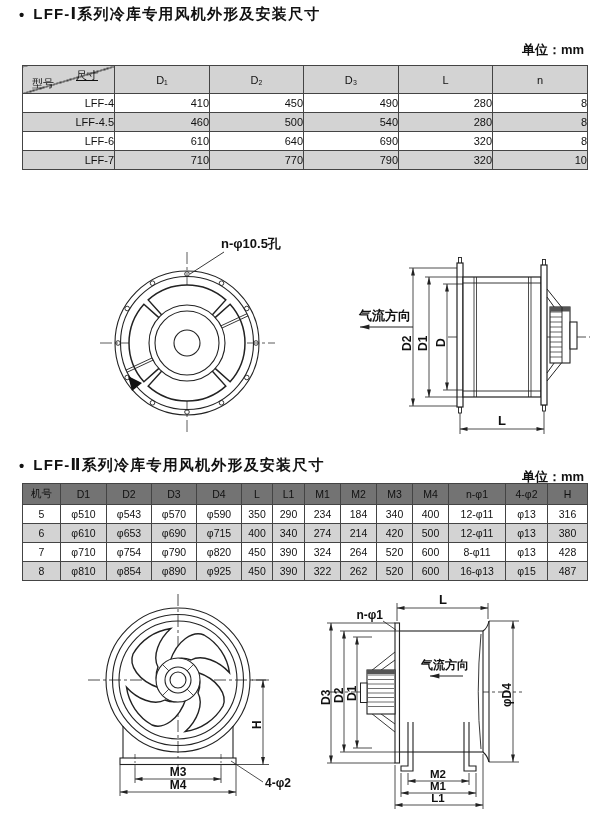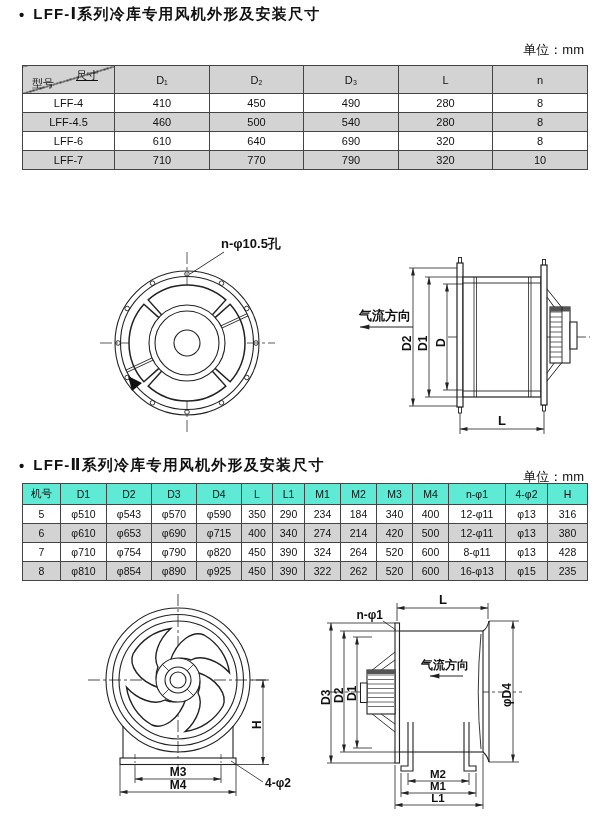--- a/index.html
+++ b/index.html
@@ -1,29 +1,29 @@
 <!DOCTYPE html>
 <html><head>
 <meta charset="utf-8">
 <style>
   html,body{margin:0;padding:0;}
   body{width:600px;height:825px;background:#fff;position:relative;overflow:hidden;
        font-family:"Liberation Sans","DejaVu Sans",sans-serif;color:#111;}
   .abs{position:absolute;}
   .heading{display:flex;align-items:center;gap:9px;font-weight:bold;font-size:15px;letter-spacing:1.2px;}
   .heading .bullet{font-size:15px;letter-spacing:0;}
-  .unit{font-weight:normal;font-size:13px;}
+  .unit{font-weight:bold;font-size:13px;}
   table{border-collapse:collapse;position:absolute;table-layout:fixed;}
   th,td{border:1px solid #444;text-align:center;vertical-align:middle;padding:0;
         font-size:11px;font-weight:normal;color:#111;}
   #table1{left:22px;top:65px;width:565px;border:1.5px solid #444;}
   #table1 thead th{height:27px;background-color:#d3d3d3;}
-  #table1 tbody td{height:18px;}
+  #table1 tbody td{height:18px;text-align:right;}
   #table2{left:22px;top:483px;width:565px;border:1.5px solid #444;}
-  #table2 thead th{height:20px;background-color:#5eead4;font-size:10.5px;}
+  #table2 thead th{height:20px;background-color:#737373;font-size:10.5px;}
   #table2 tbody td{height:18px;font-size:10.5px;}
   tbody tr:nth-child(even) td{background-color:#d3d3d3;}
   th.corner{position:relative;
     background-image:linear-gradient(to bottom right,rgba(0,0,0,0) calc(50% - 0.7px),#444 calc(50% - 0.7px),#444 calc(50% + 0.7px),rgba(0,0,0,0) calc(50% + 0.7px));}
   th.corner .ct{position:absolute;top:2px;right:16px;text-decoration:underline;}
   th.corner .cb{position:absolute;bottom:2px;left:9px;text-align:center;}
   svg text{font-family:"Liberation Sans","DejaVu Sans",sans-serif;}
 </style>
 </head>
 <body>
@@ -295,21 +295,21 @@
         <td>φ890</td>
         <td>φ925</td>
         <td>450</td>
         <td>390</td>
         <td>322</td>
         <td>262</td>
         <td>520</td>
         <td>600</td>
         <td>16-φ13</td>
         <td>φ15</td>
-        <td>235</td>
+        <td>487</td>
       </tr>
     </tbody>
 </table>
 
 <svg class="abs" style="left:0;top:588px;" width="600" height="232" viewBox="0 588 600 232">
   <defs>
     <marker id="ar2" viewBox="0 0 12 8" refX="11.5" refY="4" markerWidth="11" markerHeight="7" orient="auto-start-reverse">
       <path d="M0.8,1.2 L11.5,4 L0.8,6.8 Z" fill="#222"></path>
     </marker>
   </defs>

